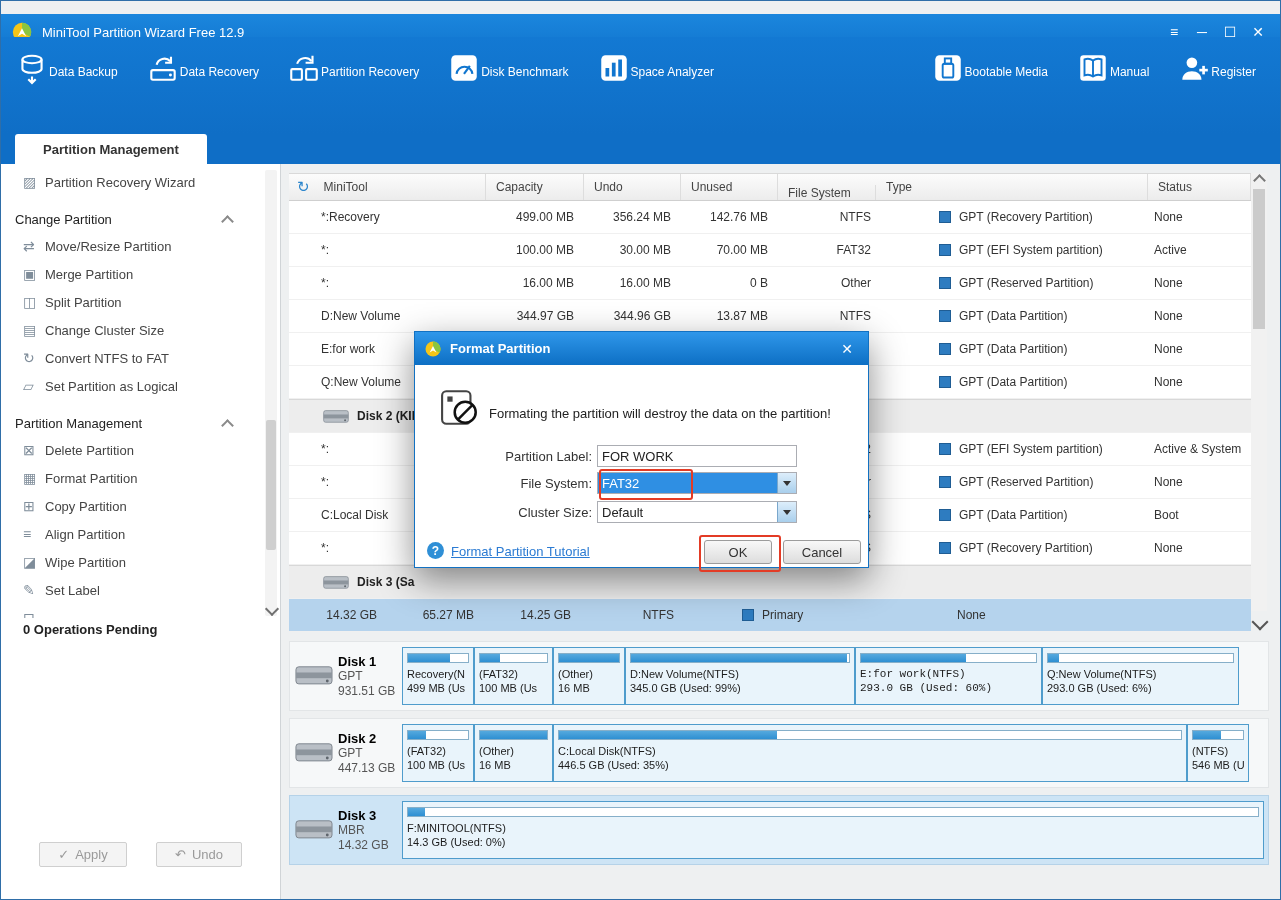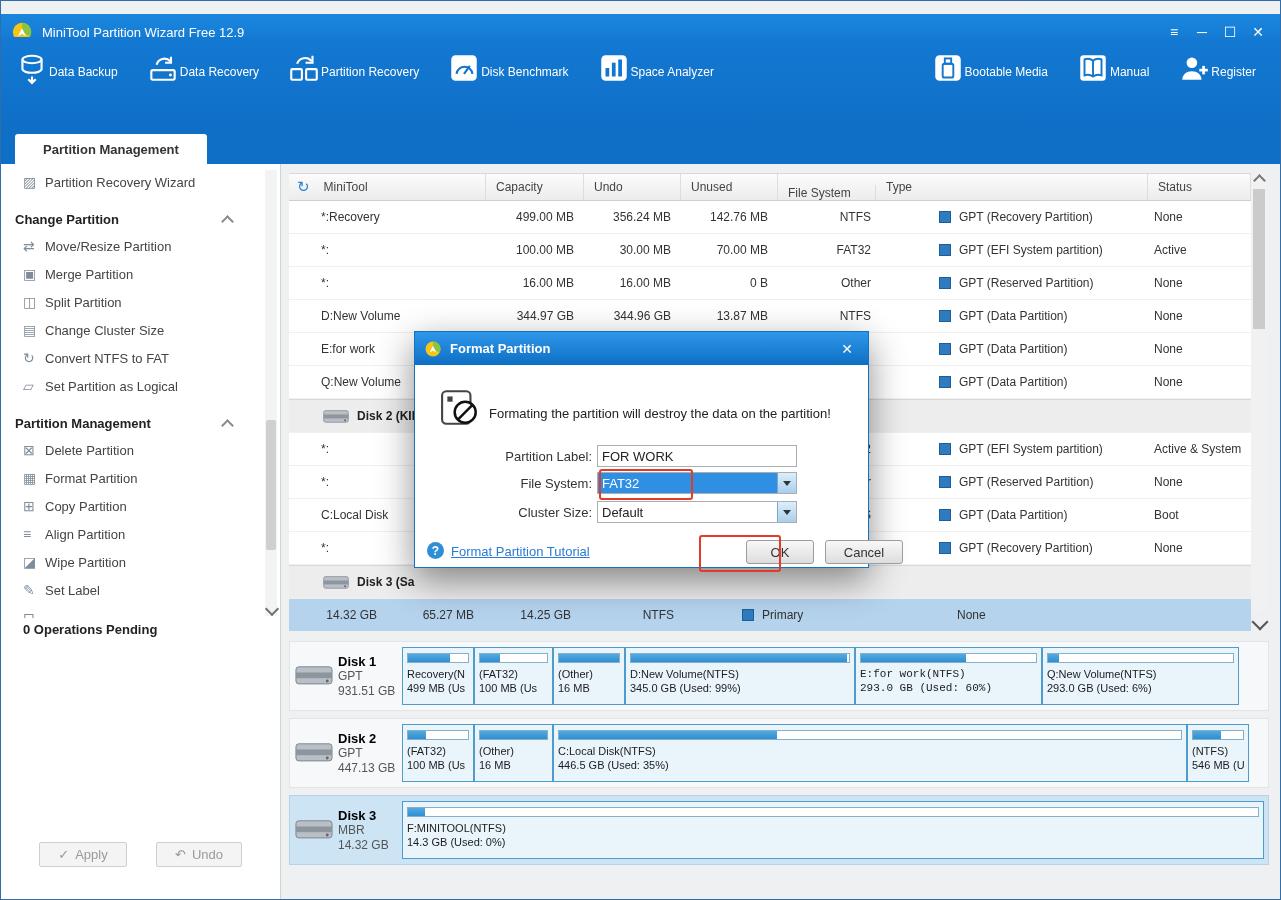--- a/index.html
+++ b/index.html
@@ -24,21 +24,21 @@
 
   
   .tabrow{position:absolute;top:133px;left:0;right:0;height:30px;background:#0f6ec6;}
   .tab{position:absolute;left:14px;bottom:0;height:30px;width:192px;background:#fff;color:#333;font-weight:bold;font-size:13px;display:flex;align-items:center;justify-content:center;border-radius:3px 3px 0 0;}
 
   
   .sidebar{position:absolute;top:163px;left:0;width:280px;bottom:0;background:#fff;border-right:1px solid #d0d4d7;box-sizing:border-box;}
   .side-list{position:absolute;top:4px;left:0;right:18px;height:450px;overflow:hidden;}
   .side-row{height:28px;display:flex;align-items:center;padding-left:22px;font-size:13px;color:#444;cursor:default;}
   .side-row .g{width:22px;color:#7f8d9a;font-size:14px;flex:none;}
-  .side-head{height:26px;display:flex;align-items:center;padding-left:14px;font-size:13px;font-weight:bold;color:#222;margin-top:10px;}
+  .side-head{height:26px;display:flex;align-items:center;padding-left:14px;font-size:13px;font-weight:normal;color:#222;margin-top:10px;}
   .chev-up{width:7px;height:7px;border-left:2px solid #8a8a8a;border-top:2px solid #8a8a8a;transform:rotate(45deg);margin-left:auto;margin-right:30px;margin-top:4px;}
   .side-scroll{position:absolute;top:6px;right:3px;width:12px;height:446px;background:#f3f3f3;border-radius:2px;}
   .side-thumb{position:absolute;left:1px;width:10px;top:250px;height:130px;background:#cfcfcf;border-radius:2px;}
   .side-down{position:absolute;left:2px;bottom:2px;width:8px;height:8px;border-right:2px solid #707070;border-bottom:2px solid #707070;transform:rotate(45deg);}
   .ops-pending{position:absolute;left:22px;top:458px;font-size:13px;font-weight:bold;color:#222;}
   .foot-btn{position:absolute;top:678px;height:25px;box-sizing:border-box;border:1px solid #cfcfcf;background:#f4f4f4;color:#9a9a9a;font-size:13px;display:flex;align-items:center;justify-content:center;gap:6px;border-radius:2px;}
   .btn-apply{left:38px;width:88px;}
   .btn-undo{left:155px;width:86px;}
 
   
@@ -90,21 +90,21 @@
   .frow{position:absolute;left:0;height:22px;display:flex;align-items:center;}
   .flabel{width:182px;text-align:right;font-size:13px;color:#333;padding-right:5px;box-sizing:border-box;}
   .finput{width:200px;height:22px;box-sizing:border-box;border:1px solid #abadb3;font-size:13px;padding:0 4px;font-family:"Liberation Sans",sans-serif;color:#222;}
   .combo{width:200px;height:22px;box-sizing:border-box;border:1px solid #abadb3;display:flex;background:#fff;}
   .combo .ctext{flex:1;font-size:13px;display:flex;align-items:center;padding-left:4px;color:#222;overflow:hidden;}
   .combo.hl .ctext{background:#2f8fe3;color:#fff;}
   .carrow{width:18px;flex:none;border-left:1px solid #7aa7cc;background:linear-gradient(#ddeefb,#a9cfec);display:flex;align-items:center;justify-content:center;}
   .carrow i{width:0;height:0;border-left:4px solid transparent;border-right:4px solid transparent;border-top:5px solid #333;}
   .help-ic{position:absolute;left:12px;top:210px;width:17px;height:17px;border-radius:50%;background:#2f8fd6;color:#fff;font-size:12px;font-weight:bold;display:flex;align-items:center;justify-content:center;}
   .tut-link{position:absolute;left:36px;top:212px;font-size:13px;color:#2b7bd3;text-decoration:underline;}
-  .dlg-btn{position:absolute;top:208px;height:24px;box-sizing:border-box;border:1px solid #9c9c9c;border-radius:3px;background:linear-gradient(#f8f8f8,#dddddd);font-size:13px;color:#333;display:flex;align-items:center;justify-content:center;margin-left:42px;}
+  .dlg-btn{position:absolute;top:208px;height:24px;box-sizing:border-box;border:1px solid #9c9c9c;border-radius:3px;background:linear-gradient(#f8f8f8,#dddddd);font-size:13px;color:#333;display:flex;align-items:center;justify-content:center;}
   .btn-ok{left:289px;width:68px;}
   .btn-cancel{left:368px;width:78px;}
   .annot{position:absolute;border:2px solid #e33b25;border-radius:3px;pointer-events:none;}
   .annot-fs{left:184px;top:137px;width:90px;height:27px;}
   .annot-ok{left:284px;top:203px;width:78px;height:33px;}
 </style>
 </head>
 <body>
 
 <div class="window">

